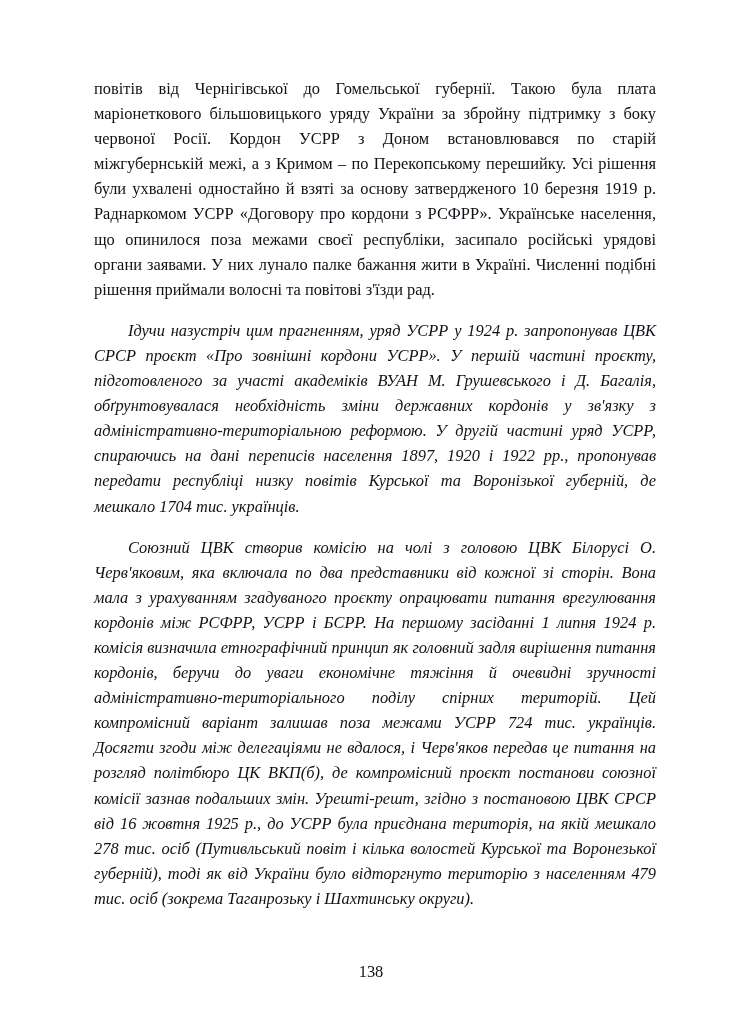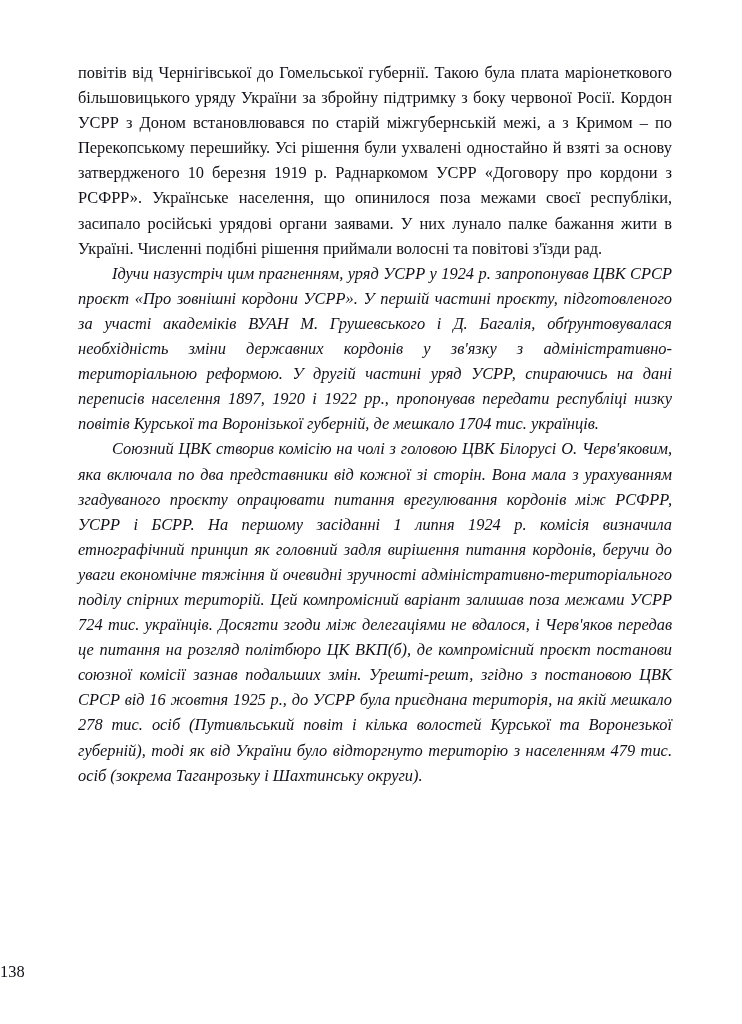--- a/index.html
+++ b/index.html
@@ -24,36 +24,36 @@
   }
   .body-text {
     font-size: 16.4px;
     line-height: 25.1px;
     text-align: justify;
     text-justify: inter-word;
     color: #111018;
     hyphens: manual;
   }
   .para {
-    margin: 0;
+    margin: 16px;
     text-indent: 34px;
   }
   .para.first {
     text-indent: 0;
   }
   .para + .para {
     margin-top: 0;
     font-style: italic;
   }
   .page-number {
     position: absolute;
     left: 0;
     right: 0;
     bottom: 42px;
-    text-align: left;
+    text-align: center;
     font-size: 16.4px;
     color: #111018;
     font-family: "Liberation Serif", "DejaVu Serif", serif;
   }
 </style>
 </head>
 <body>
 
 <div class="page">
   <div class="body-text">

